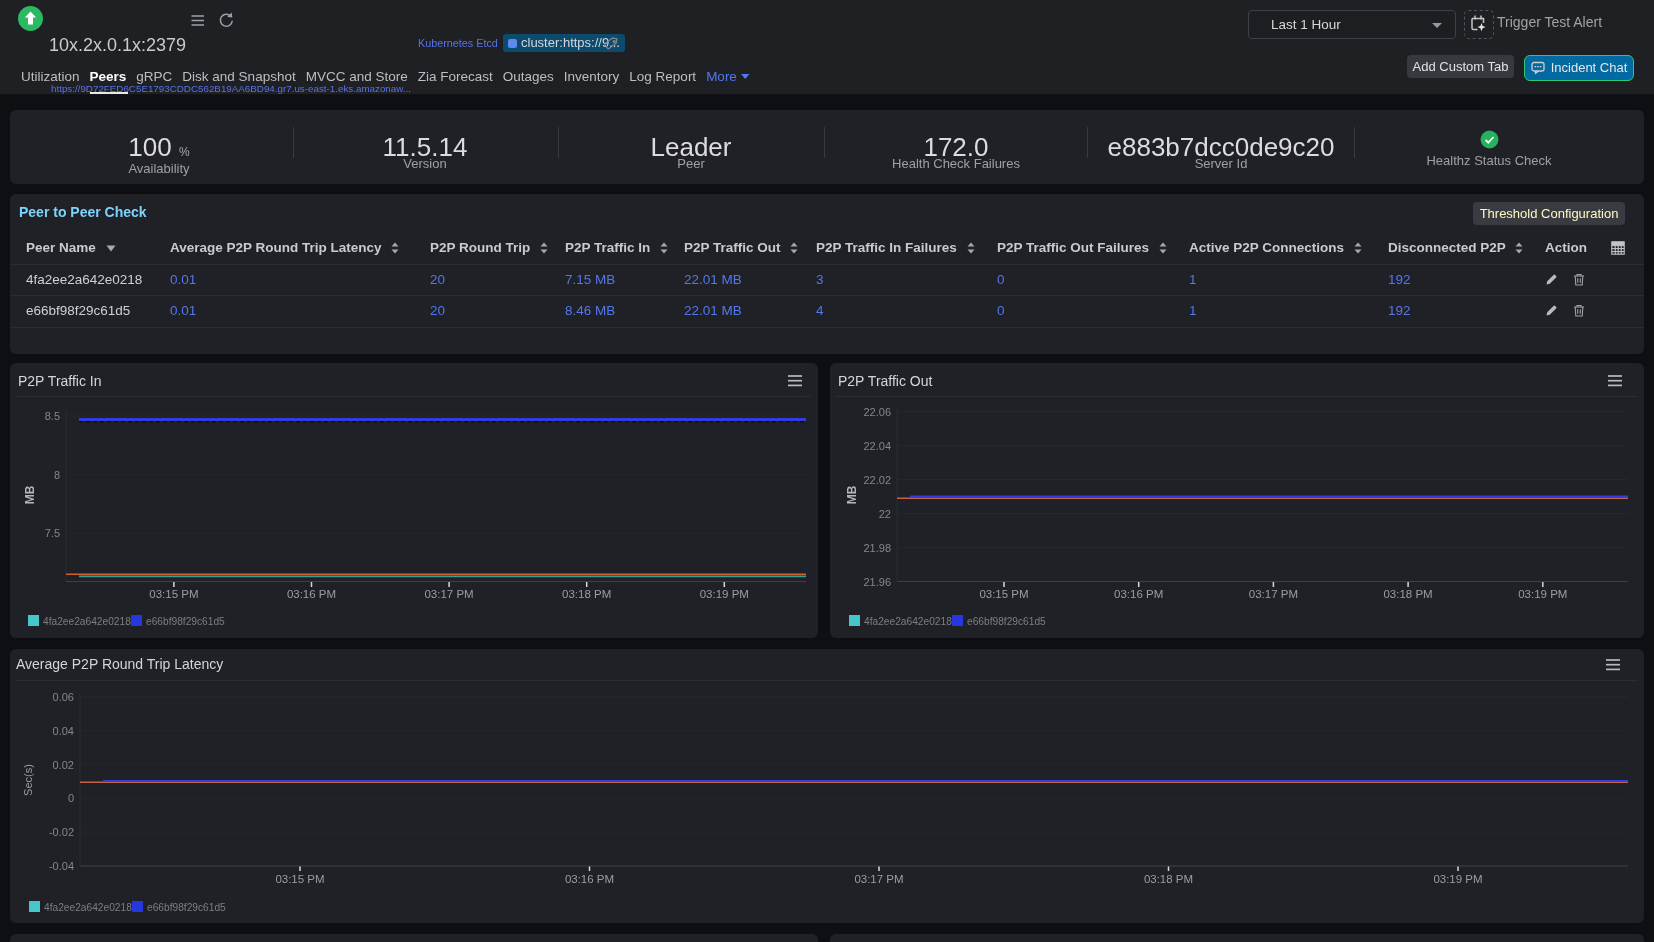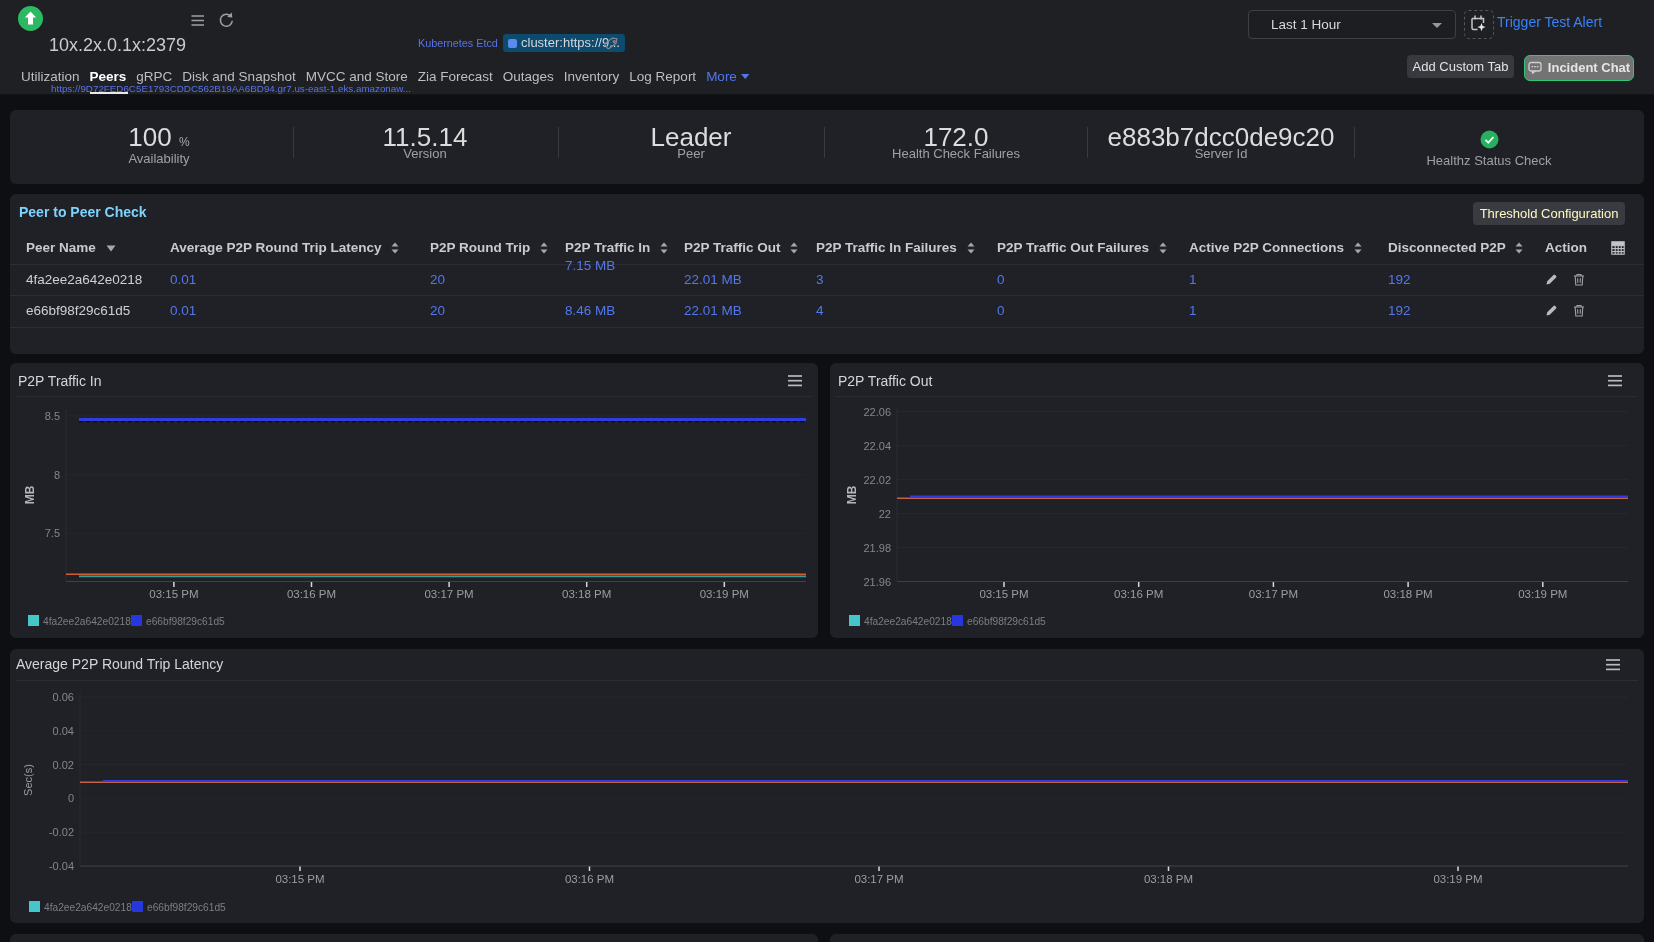--- a/index.html
+++ b/index.html
@@ -26,30 +26,30 @@
 #tabs span.active { color:#ffffff; font-weight:bold; }
 #tabs .underline { position:absolute; left:69px; top:26px; width:38px; height:2px; background:#e8e8ea; }
 #tabs span.more { color:#5276ee; }
 
 #select { position:absolute; left:1248px; top:10px; width:208px; height:29px;
   background:#1d1e22; border:1px solid #3f4046; border-radius:4px;
   font-size:13.5px; color:#d8d8da; line-height:27px; padding-left:22px; }
 #select .caret { position:absolute; right:13px; top:12px; width:0; height:0;
   border-left:5px solid transparent; border-right:5px solid transparent; border-top:5px solid #97989e; }
 #tta-btn { position:absolute; left:1464px; top:10px; width:30px; height:29px; color:#b8b9be;}
-#tta { position:absolute; left:1497px; top:14px; font-size:14px; color:#3b82f6; }
+#tta { position:absolute; left:1497px; top:14px; font-size:14px; color:#a3a3a3; }
 #addtab { position:absolute; left:1407px; top:55px; width:107px; height:23px; background:#38393e;
   border-radius:4px; color:#e2e2e4; font-size:13px; text-align:center; line-height:23px; }
-#incchat { position:absolute; left:1524px; top:55px; width:110px; height:26px; background:#737373;
-  border:1.5px solid #2ec977; border-radius:6px; color:#e6e6e8; font-size:13px; text-align:center; line-height:23px;font-weight:bold; }
+#incchat { position:absolute; left:1524px; top:55px; width:110px; height:26px; background:#0369a1;
+  border:1.5px solid #2ec977; border-radius:6px; color:#e6e6e8; font-size:13px; text-align:center; line-height:23px; }
 
 .card { position:absolute; background:#202126; border-radius:6px; }
 #stats { left:10px; top:110px; width:1634px; height:74px; }
 .stat { position:absolute; top:0; height:74px; text-align:center; width:272px;}
-.stat .v { font-size:26px; color:#dcdcde; margin-top:14px; line-height:26px;}
+.stat .v { font-size:26px; color:#dcdcde; margin-top:24px; line-height:26px;}
 .stat .v .pct { font-size:12px; color:#a7a8ad; }
 .stat .l { font-size:13px; color:#9fa0a6; margin-top:-4px; }
 .sep { position:absolute; top:17px; width:1px; height:31px; background:#393a3f; }
 
 #tablecard { left:10px; top:194px; width:1634px; height:160px; }
 #tc-title { position:absolute; left:9px; top:10px; font-size:14px; color:#7dd3fc;font-weight:bold; }
 #thr { position:absolute; left:1463px; top:8px; width:152px; height:23px; background:#3a3b40;
   border-radius:4px; color:#fef9c3; font-size:13px; text-align:center; line-height:23px; }
 .th { position:absolute; top:39px; height:30px; line-height:30px; font-size:13.5px; font-weight:bold; color:#c9cacd; white-space:nowrap;}
 .td { position:absolute; height:31px; line-height:31px; font-size:13.5px; color:#cfd0d3; white-space:nowrap;}
@@ -198,21 +198,21 @@
           <path d="M0.5 7.5 L7.5 7.5 L4 11.5 Z" fill="#a7a8ad"></path>
         </svg></div>
     <div class="th" style="left:1535px">Action</div>
     <div class="hline" style="top:70px"></div>
     <div class="hline" style="top:101px"></div>
     <div class="hline" style="top:133px"></div>
 
     <div class="td" style="left:16px; top:70px">4fa2ee2a642e0218</div>
     <div class="td blue" style="left:160px; top:70px">0.01</div>
     <div class="td blue" style="left:420px; top:70px">20</div>
-    <div class="td blue" style="left:555px; top:56px">7.15 MB</div>
+    <div class="td blue" style="left:555px; top:70px">7.15 MB</div>
     <div class="td blue" style="left:674px; top:70px">22.01 MB</div>
     <div class="td blue" style="left:806px; top:70px">3</div>
     <div class="td blue" style="left:987px; top:70px">0</div>
     <div class="td blue" style="left:1179px; top:70px">1</div>
     <div class="td blue" style="left:1378px; top:70px">192</div>
 
     <div class="td" style="left:16px; top:101px">e66bf98f29c61d5</div>
     <div class="td blue" style="left:160px; top:101px">0.01</div>
     <div class="td blue" style="left:420px; top:101px">20</div>
     <div class="td blue" style="left:555px; top:101px">8.46 MB</div>

